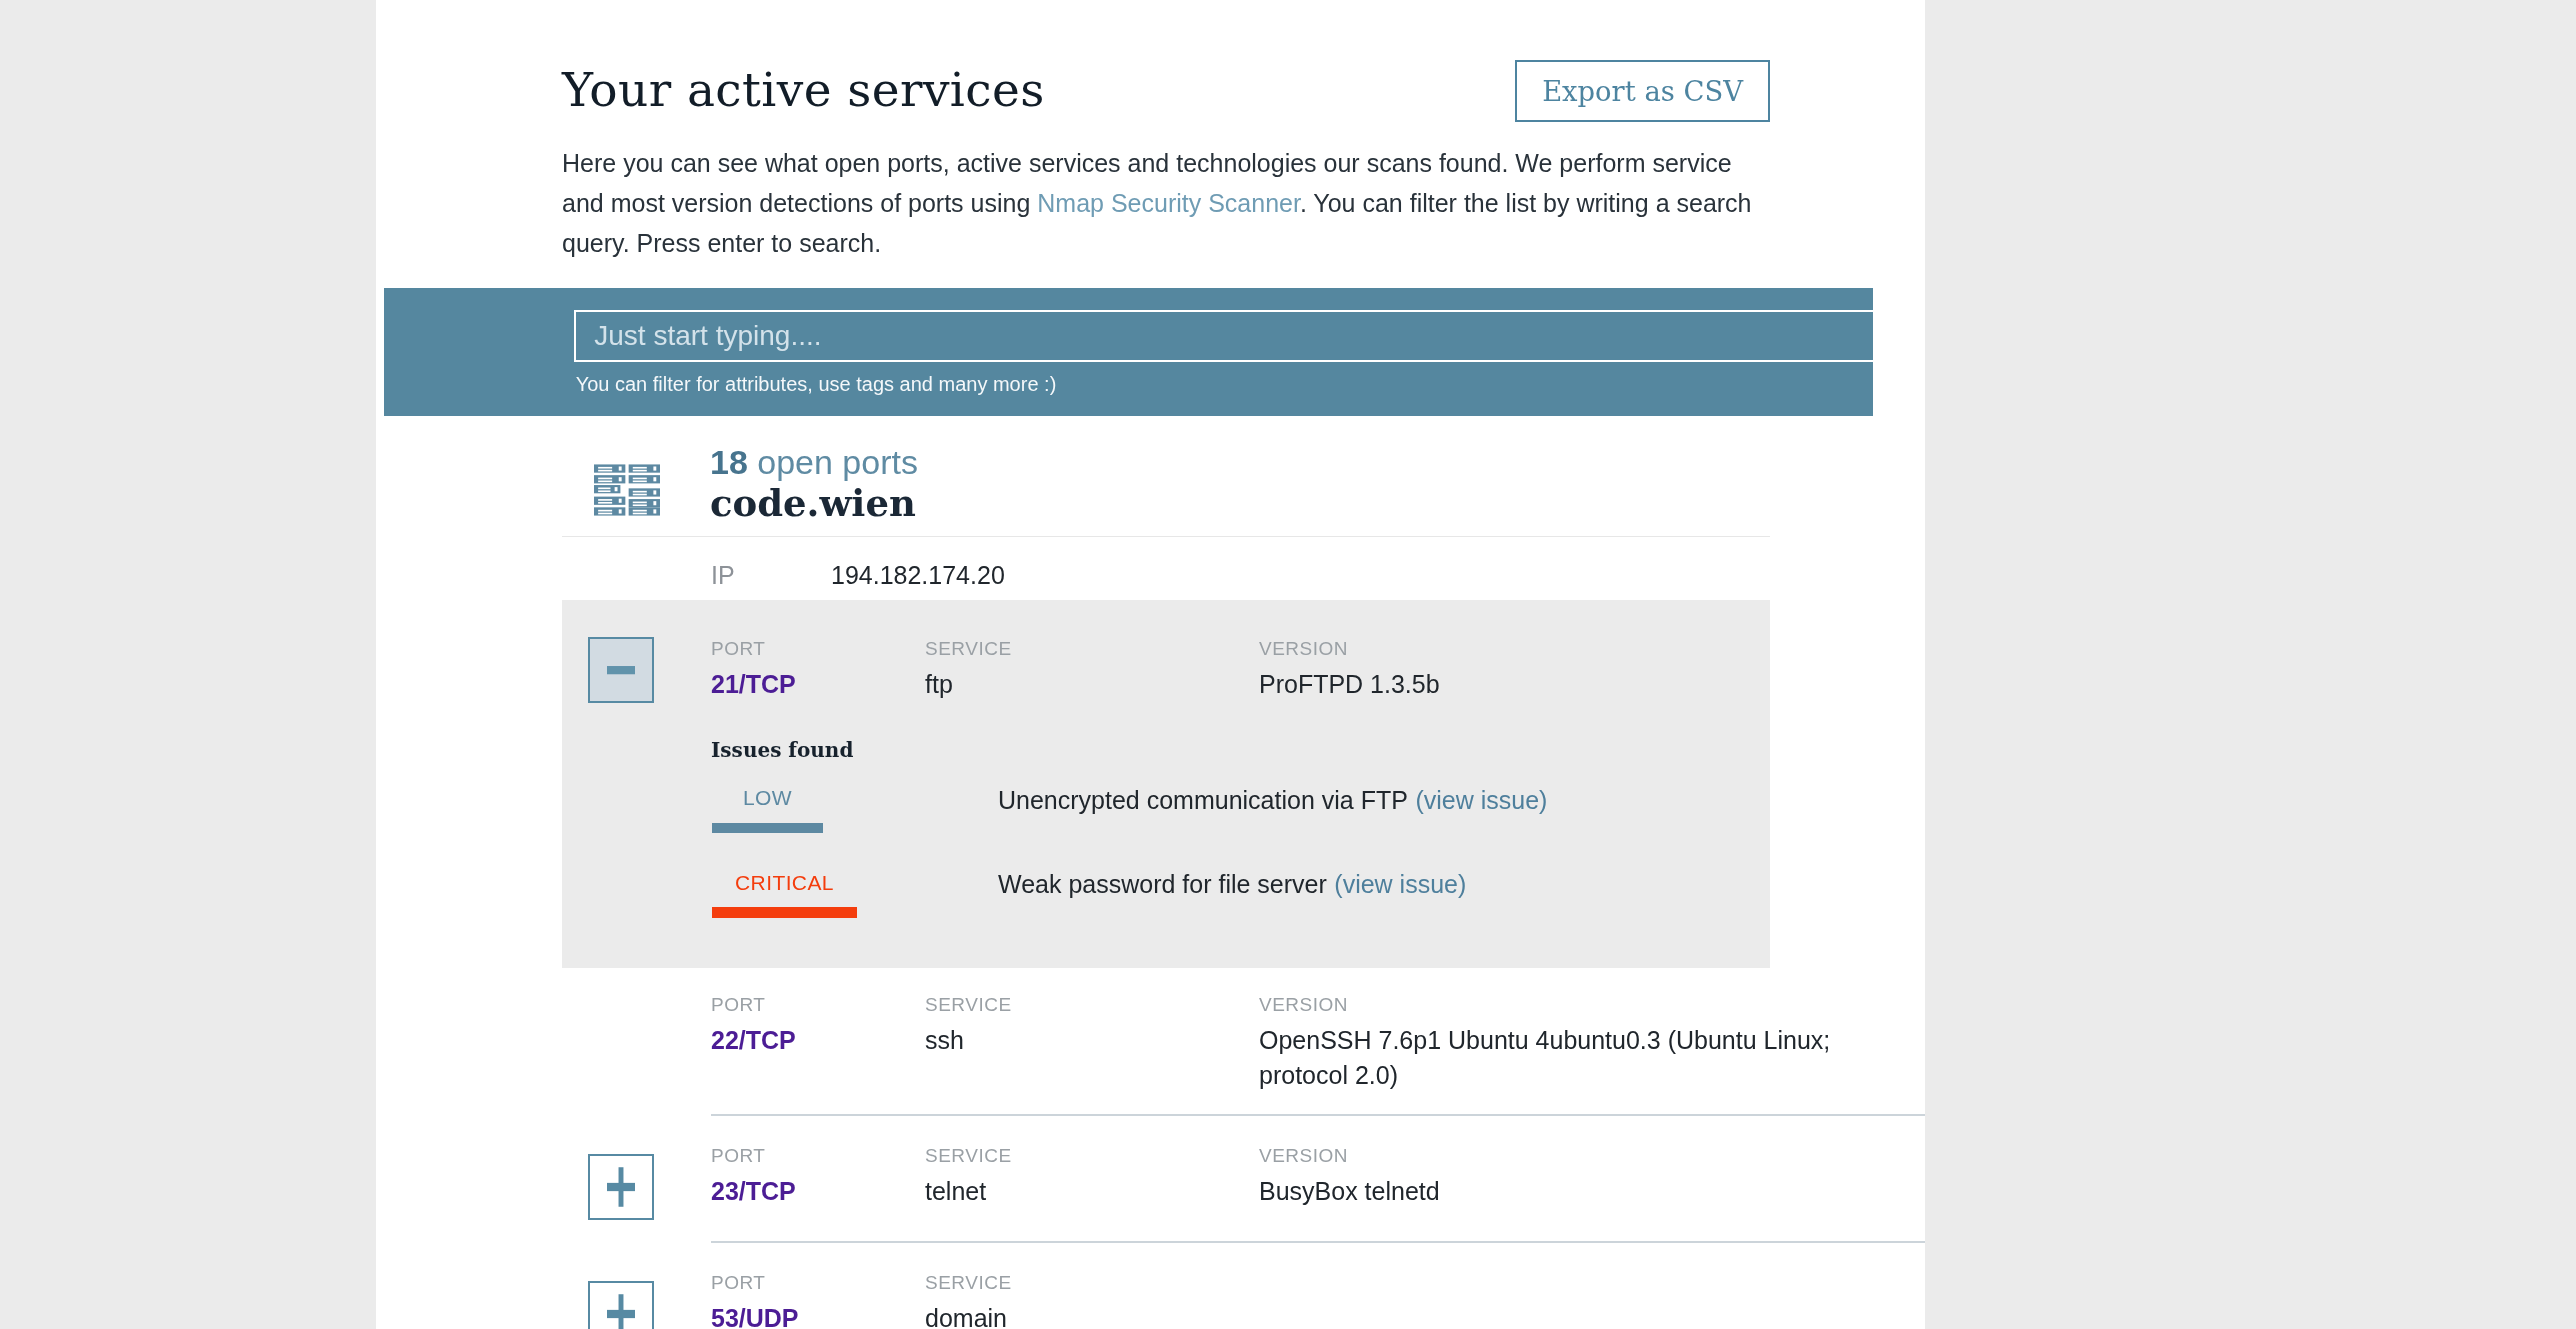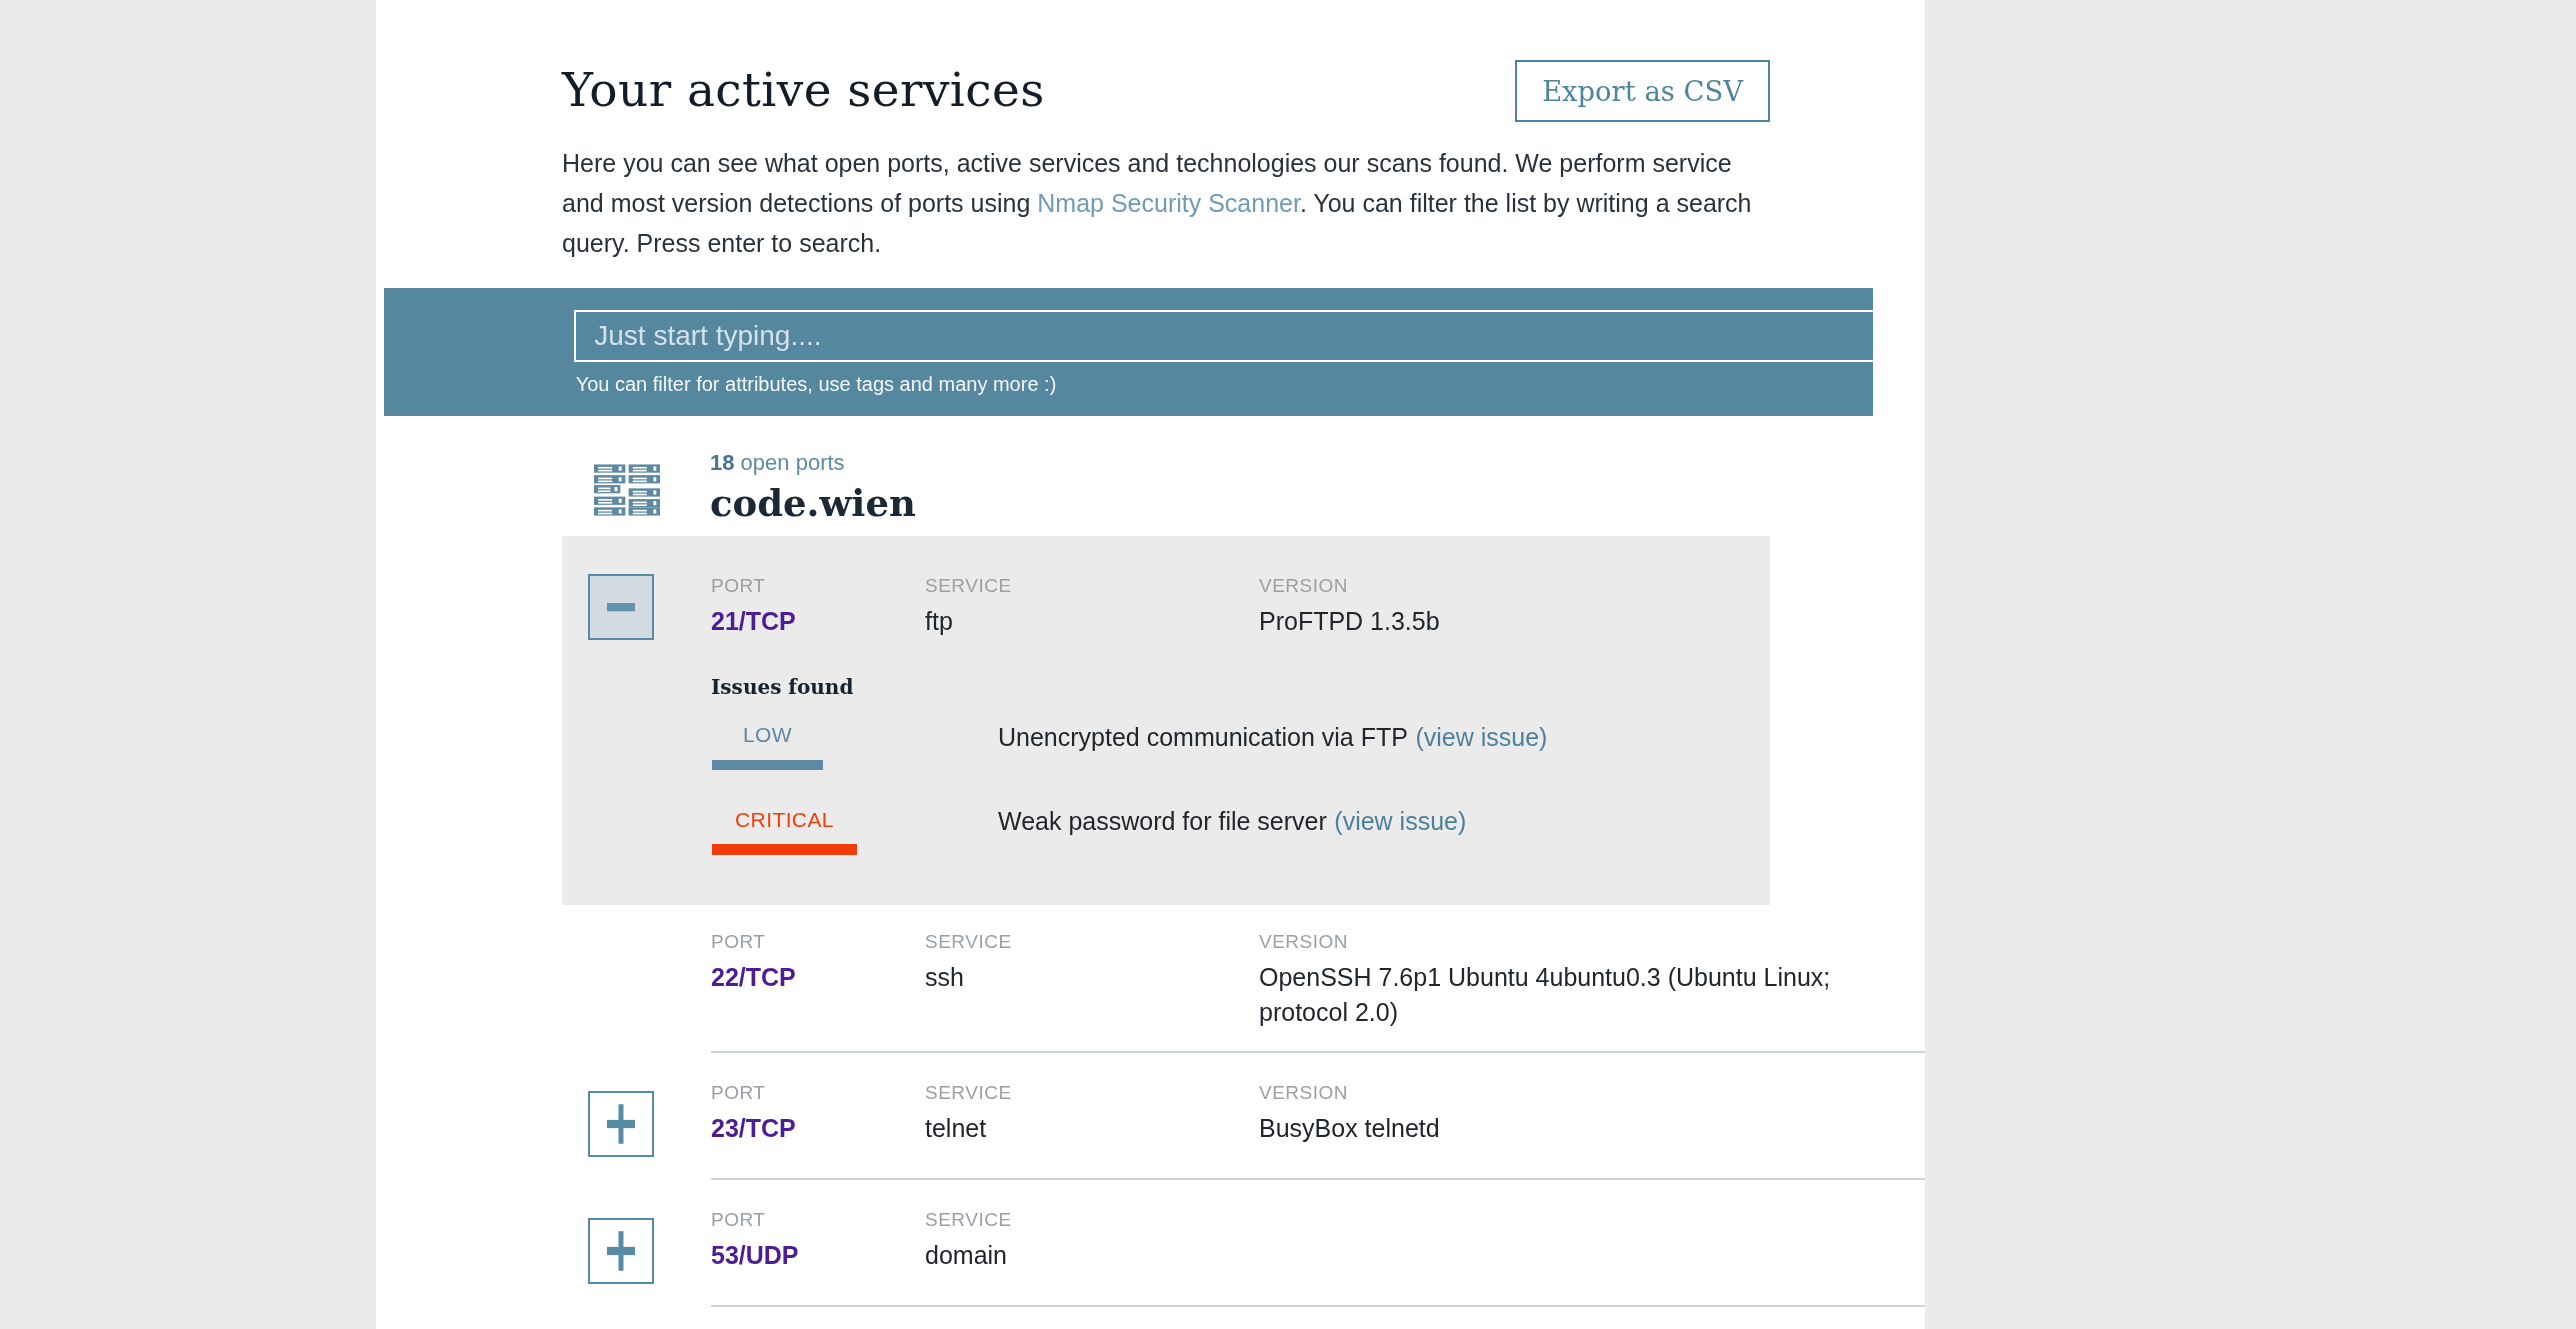--- a/index.html
+++ b/index.html
@@ -77,21 +77,21 @@
     margin-top: 10.8px;
     margin-left: 1.7px;
     font-size: 20px;
     color: #f4f8fa;
   }
 
   
   .host-header { display: flex; margin-top: 30px; padding-left: 32px; }
   .servers-icon { margin-top: 18.3px; flex: none; }
   .host-titles { margin-left: 50px; }
-  .open-ports { font-size: 22px; line-height: 33px; }
+  .open-ports { font-size: 34px; line-height: 33px; }
   .open-ports .num { color: #47748e; font-weight: 700; }
   .open-ports .lbl { color: #5f8ba3; font-weight: 400; }
   .host-name {
     margin-top: 3.3px;
     font-family: "DejaVu Serif", serif;
     font-weight: 700;
     font-size: 37px;
     line-height: 43px;
     color: #1b2836;
   }
@@ -242,20 +242,24 @@
       <div class="host-titles">
         <div class="open-ports">
           <span class="num">18</span>
           <span class="lbl">open ports</span>
         </div>
         <div class="host-name">code.wien</div>
       </div>
     </div>
     <hr class="host-divider">
 
+    <div class="ip-row">
+      <span class="ip-label">IP</span>
+      <span class="ip-value">194.182.174.20</span>
+    </div>
   </div>
 
   <div class="inner">
 
     <div class="port-panel">
       <button class="toggle-btn minus">
         <svg width="28" height="8.3" viewBox="0 0 34 10">
             <rect width="34" height="10" fill="#6193ab"></rect>
           </svg>
       </button>

